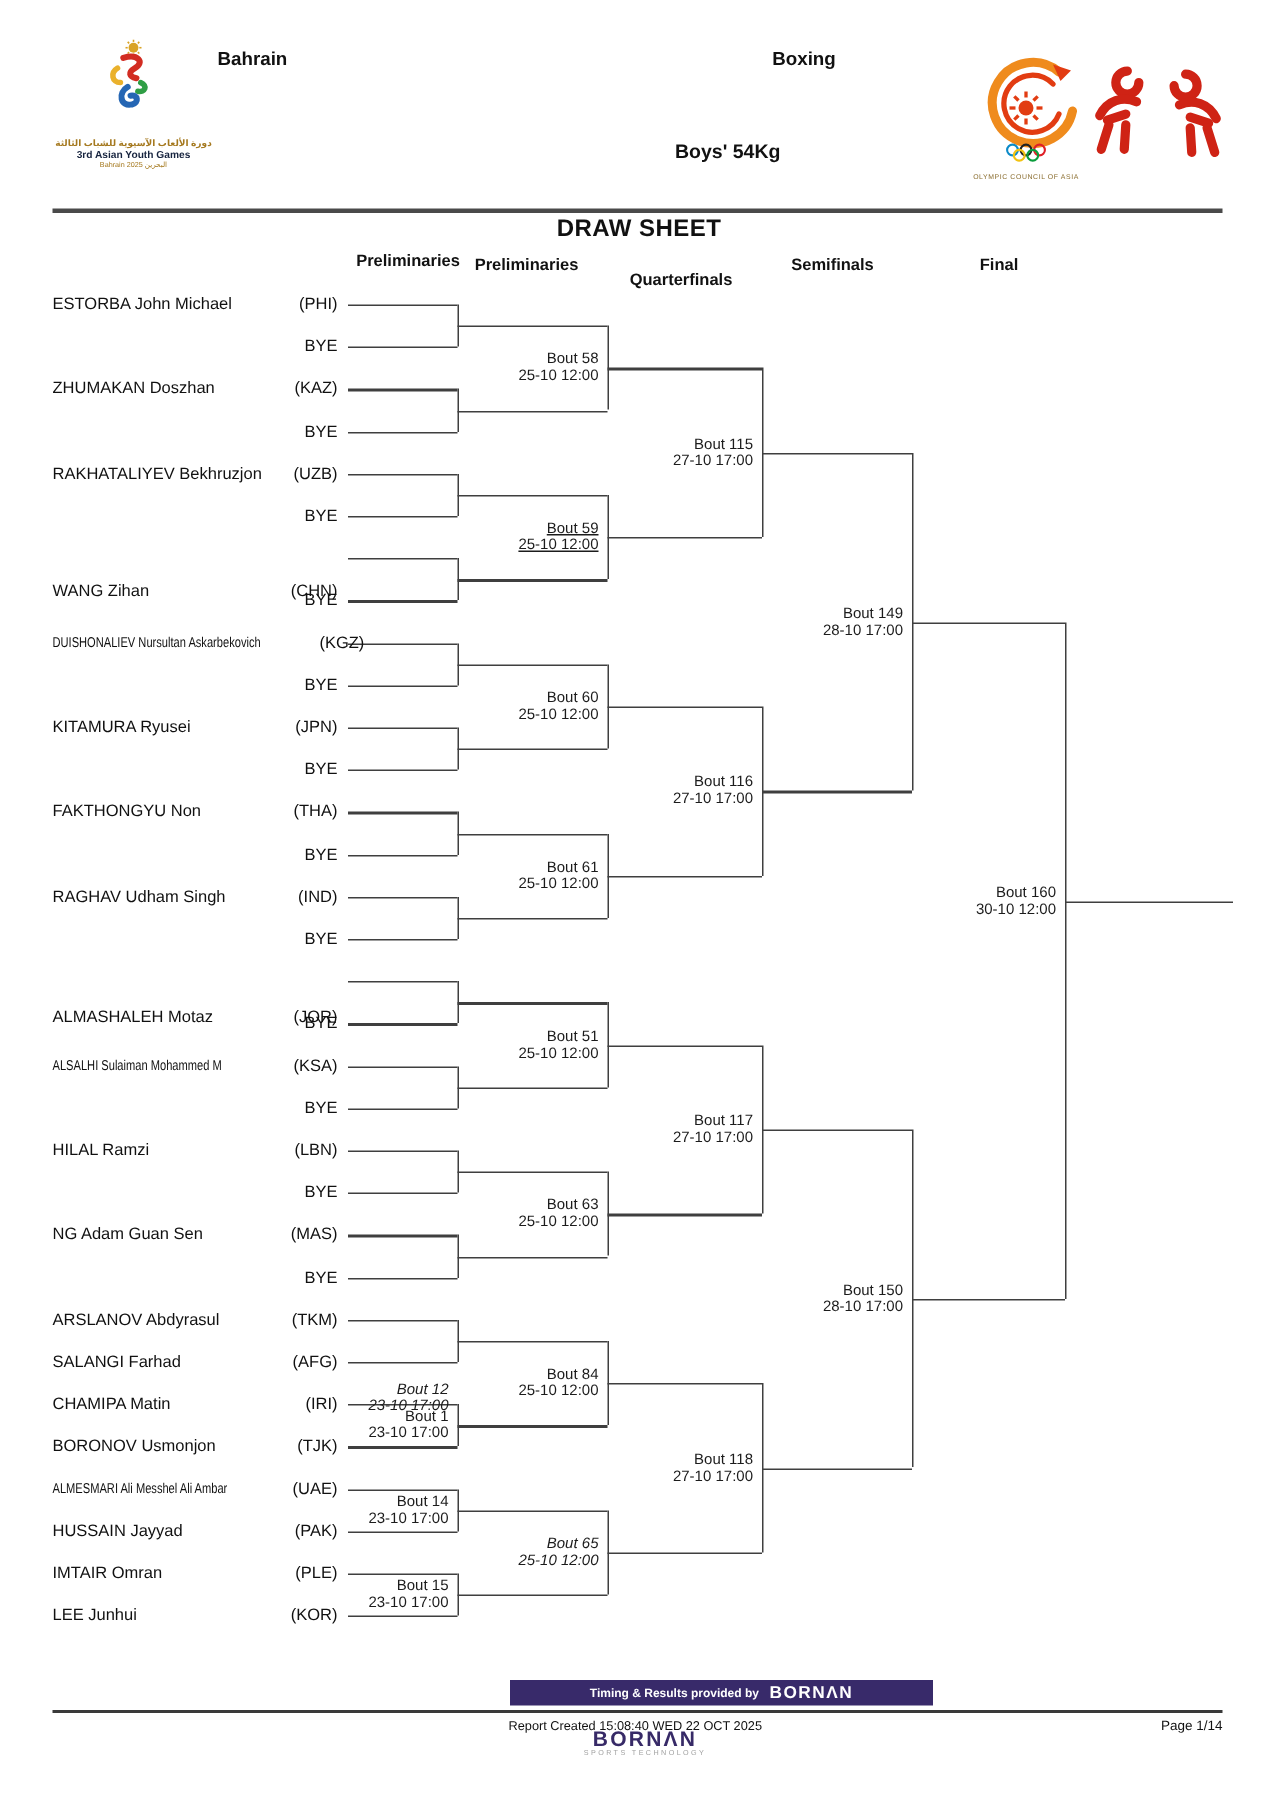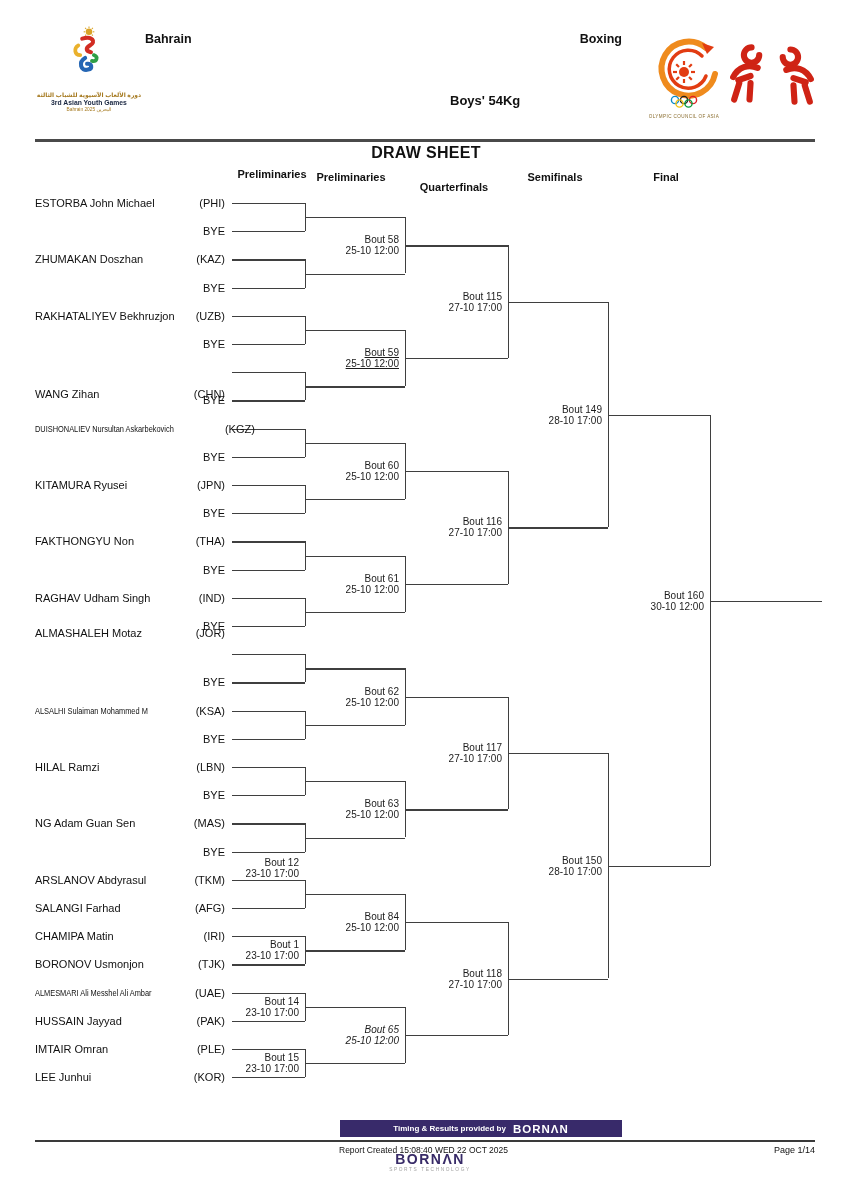--- a/index.html
+++ b/index.html
@@ -1,21 +1,21 @@
 <!DOCTYPE html>
 <html><head>
 <meta charset="utf-8">
 <style>
   html,body{margin:0;padding:0;background:#fff;}
   .page{position:relative;width:849px;height:1200px;background:#fff;overflow:hidden;
         font-family:"Liberation Sans","DejaVu Sans",sans-serif;color:#111;}
   .abs{position:absolute;}
   
   .hdr-country{left:145px;top:32px;font-size:12.5px;font-weight:bold;}
-  .hdr-sport{left:450px;top:32px;width:172px;text-align:right;font-size:12.5px;font-weight:bold;}
+  .hdr-sport{left:450px;top:32px;width:172px;text-align:center;font-size:12.5px;font-weight:bold;}
   .hdr-event{left:450px;top:93px;width:172px;text-align:left;font-size:13px;font-weight:bold;}
   .games-logo{left:36px;top:26px;width:106px;text-align:center;}
   .games-logo .ar{font-size:6px;color:#a5791f;font-weight:bold;line-height:7px;white-space:nowrap;}
   .games-logo .en{font-size:6.8px;color:#17243f;font-weight:bold;line-height:8px;}
   .games-logo .sub{font-size:4.8px;color:#a5791f;line-height:6px;}
   .oca{left:642px;top:36px;width:84px;text-align:center;}
   .oca-cap{font-size:4.6px;color:#8a6d2f;letter-spacing:.4px;white-space:nowrap;}
   .picto{left:726px;top:42px;}
   .rule-top{left:35px;top:139px;width:780px;height:2.5px;background:#4a4a4a;}
   
@@ -162,21 +162,21 @@
       <div class="entry" style="top: 386px;">
         <span class="nm">WANG Zihan</span>
         <span class="nc">(CHN)</span>
       </div>
       <div class="hl" style="left: 232px; width: 73px; top: 400.4px;"></div>
       <div class="entry" style="top: 392.9px;">
         <span class="nm"></span>
         <span class="nc">BYE</span>
       </div>
       <div class="hl" style="left: 232px; width: 73px; top: 428.6px;"></div>
-      <div class="entry" style="top: 421.1px; gap: 12px;">
+      <div class="entry" style="top: 421.1px;">
         <span class="nm narrow">DUISHONALIEV Nursultan Askarbekovich</span>
         <span class="nc">(KGZ)</span>
       </div>
       <div class="hl" style="left: 232px; width: 73px; top: 456.8px;"></div>
       <div class="entry" style="top: 449.3px;">
         <span class="nm"></span>
         <span class="nc">BYE</span>
       </div>
       <div class="hl" style="left: 232px; width: 73px; top: 485px;"></div>
       <div class="entry" style="top: 477.5px;">
@@ -202,21 +202,21 @@
       <div class="entry" style="top: 590.3px;">
         <span class="nm">RAGHAV Udham Singh</span>
         <span class="nc">(IND)</span>
       </div>
       <div class="hl" style="left: 232px; width: 73px; top: 626px;"></div>
       <div class="entry" style="top: 618.5px;">
         <span class="nm"></span>
         <span class="nc">BYE</span>
       </div>
       <div class="hl" style="left: 232px; width: 73px; top: 654.2px;"></div>
-      <div class="entry" style="top: 625px;">
+      <div class="entry" style="top: 670px;">
         <span class="nm">ALMASHALEH Motaz</span>
         <span class="nc">(JOR)</span>
       </div>
       <div class="hl" style="left: 232px; width: 73px; top: 682.4px;"></div>
       <div class="entry" style="top: 674.9px;">
         <span class="nm"></span>
         <span class="nc">BYE</span>
       </div>
       <div class="hl" style="left: 232px; width: 73px; top: 710.6px;"></div>
       <div class="entry" style="top: 703.1px;">
@@ -307,21 +307,21 @@
       <div class="vl" style="left: 305px; top: 654.2px; height: 28.2px;"></div>
       <div class="hl" style="left: 305px; width: 100px; top: 668.3px;"></div>
       <div class="vl" style="left: 305px; top: 710.6px; height: 28.2px;"></div>
       <div class="hl" style="left: 305px; width: 100px; top: 724.7px;"></div>
       <div class="vl" style="left: 305px; top: 767px; height: 28.2px;"></div>
       <div class="hl" style="left: 305px; width: 100px; top: 781.1px;"></div>
       <div class="vl" style="left: 305px; top: 823.4px; height: 28.2px;"></div>
       <div class="hl" style="left: 305px; width: 100px; top: 837.5px;"></div>
       <div class="vl" style="left: 305px; top: 879.8px; height: 28.2px;"></div>
       <div class="hl" style="left: 305px; width: 100px; top: 893.9px;"></div>
-      <div class="bout" style="left: 209px; top: 857px;">
+      <div class="bout" style="left: 209px; top: 921px; font-style: italic;">
         <div>Bout 12</div>
         <div>23-10 17:00</div>
       </div>
       <div class="vl" style="left: 305px; top: 936.2px; height: 28.2px;"></div>
       <div class="hl" style="left: 305px; width: 100px; top: 950.3px;"></div>
       <div class="bout" style="left: 209px; top: 939.3px;">
         <div>Bout 1</div>
         <div>23-10 17:00</div>
       </div>
       <div class="vl" style="left: 305px; top: 992.6px; height: 28.2px;"></div>
@@ -356,21 +356,21 @@
       </div>
       <div class="vl" style="left: 405px; top: 555.5px; height: 56.4px;"></div>
       <div class="hl" style="left: 405px; width: 103px; top: 583.7px;"></div>
       <div class="bout" style="left: 309px; top: 572.7px;">
         <div>Bout 61</div>
         <div>25-10 12:00</div>
       </div>
       <div class="vl" style="left: 405px; top: 668.3px; height: 56.4px;"></div>
       <div class="hl" style="left: 405px; width: 103px; top: 696.5px;"></div>
       <div class="bout" style="left: 309px; top: 685.5px;">
-        <div>Bout 62</div>
+        <div>Bout 51</div>
         <div>25-10 12:00</div>
       </div>
       <div class="vl" style="left: 405px; top: 781.1px; height: 56.4px;"></div>
       <div class="hl" style="left: 405px; width: 103px; top: 809.3px;"></div>
       <div class="bout" style="left: 309px; top: 798.3px;">
         <div>Bout 63</div>
         <div>25-10 12:00</div>
       </div>
       <div class="vl" style="left: 405px; top: 893.9px; height: 56.4px;"></div>
       <div class="hl" style="left: 405px; width: 103px; top: 922.1px;"></div>

